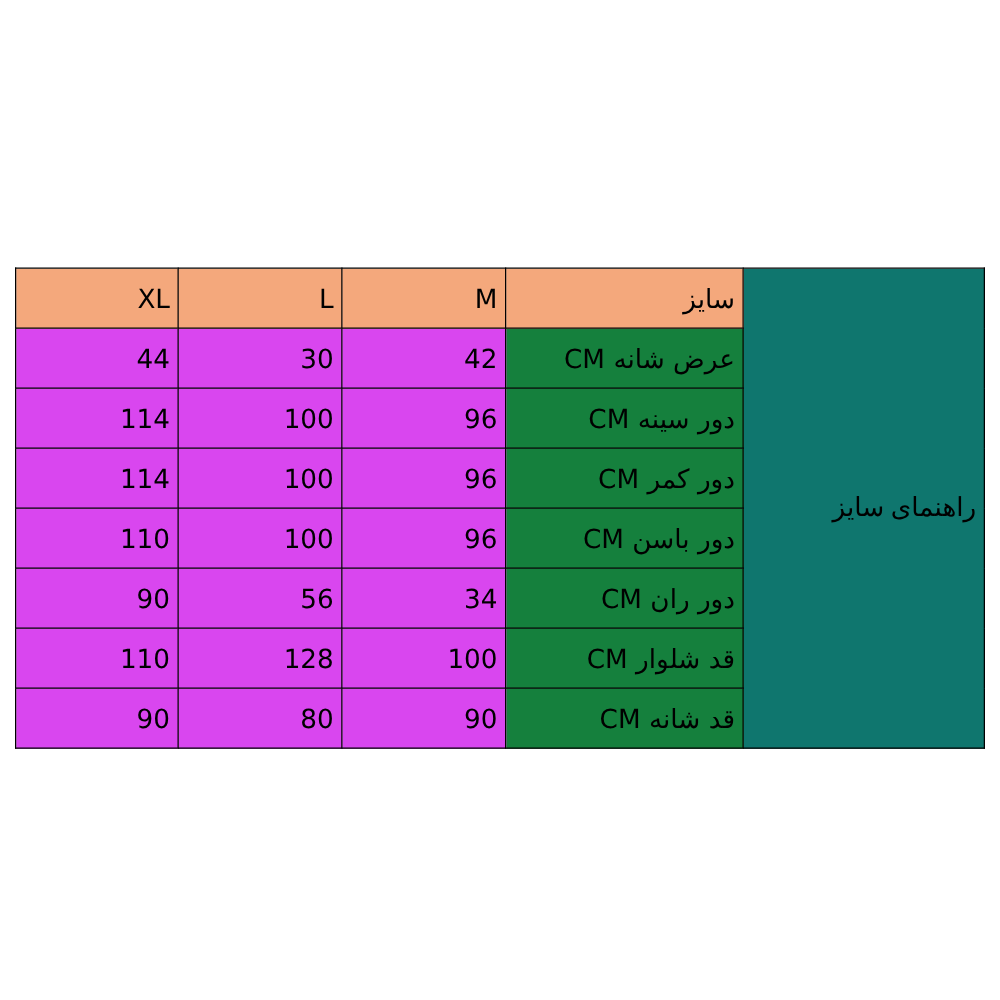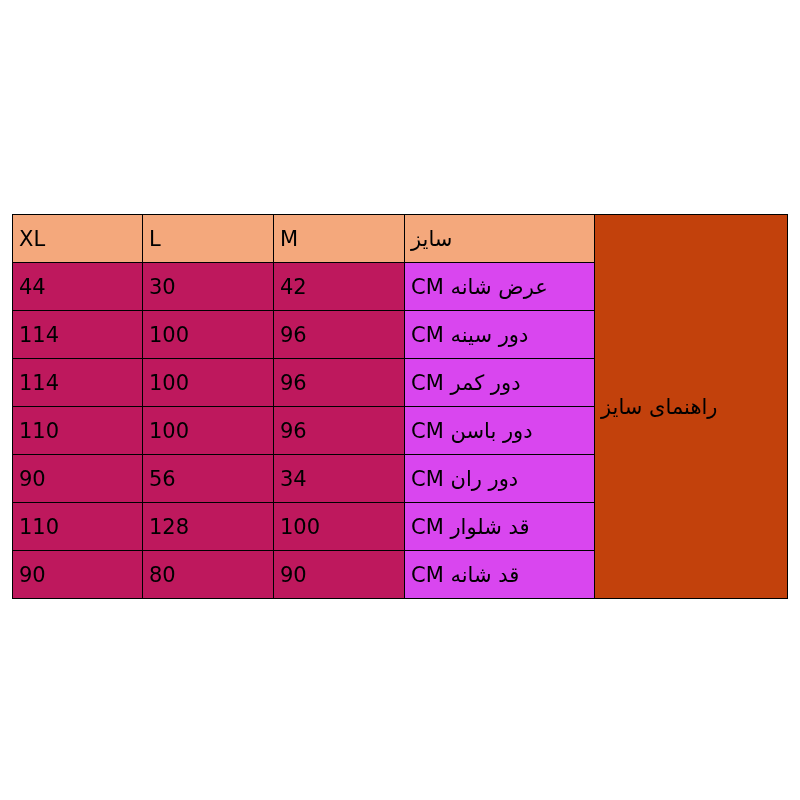--- a/index.html
+++ b/index.html
@@ -26,51 +26,52 @@
     width: 775px;
   }
   table.size-table {
     border-collapse: collapse;
     table-layout: fixed;
     width: 775px;
     direction: rtl;
   }
   table.size-table td {
     border: 1px solid #000000;
-    text-align: left;
+    text-align: right;
     vertical-align: middle;
     height: 47px;
     font-size: 21px;
     color: #000000;
     padding: 0 6px;
     white-space: nowrap;
   }
   .col-guide { width: 193px; }
   .col-label { width: 190px; }
   .col-m     { width: 131px; }
   .col-l     { width: 131px; }
   .col-xl    { width: 130px; }
 
   .cell-guide {
-    background: #c2410c;
+    background: #0f766e;
     font-size: 23px;
     font-weight: normal;
     color: #000000;
+    font-family: Liberation Serif, serif;
   }
   .cell-header-orange {
     background: #f4a87c;
     font-size: 22px;
   }
   .cell-label-green {
-    background: #d946ef;
+    background: #15803d;
     font-size: 22px;
     text-align: center;
   }
   .cell-value {
-    background: #be185d;
+    background: #d946ef;
     font-size: 22px;
     margin-top: 43px;
   }
 </style>
 </head>
 <body>
 
 <div class="page">
   <div class="table-wrap">
     <table class="size-table">

